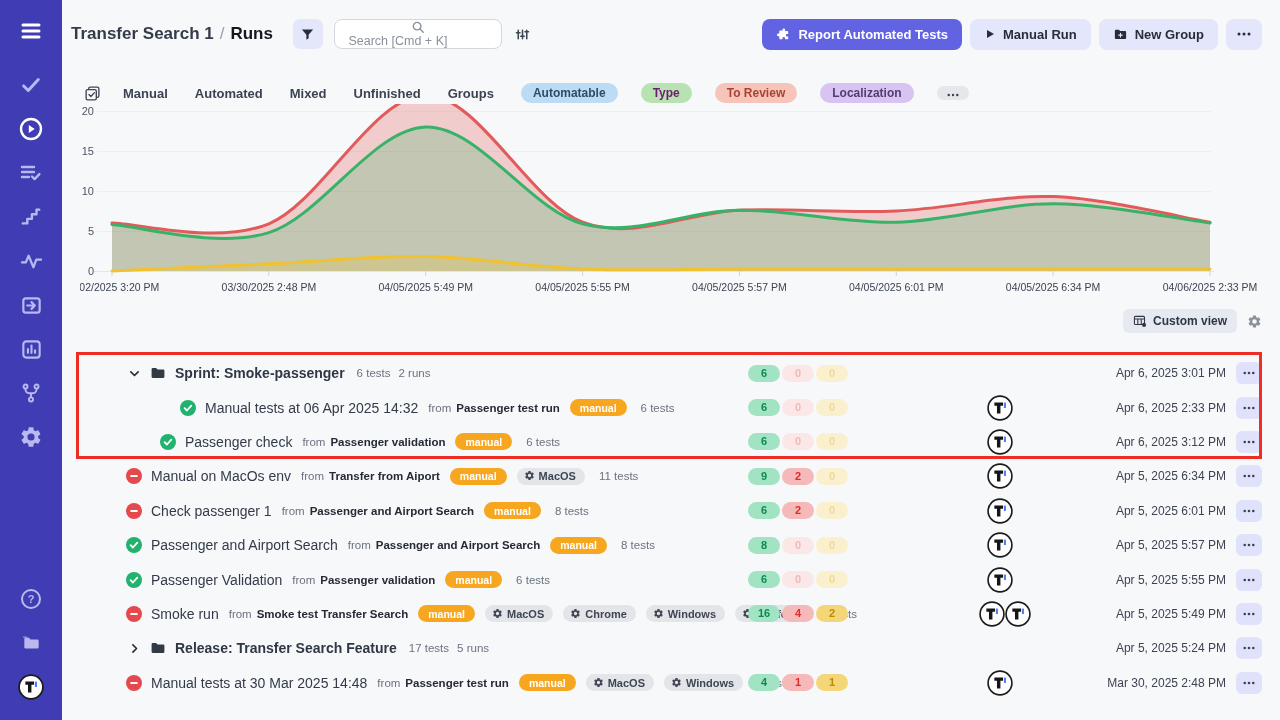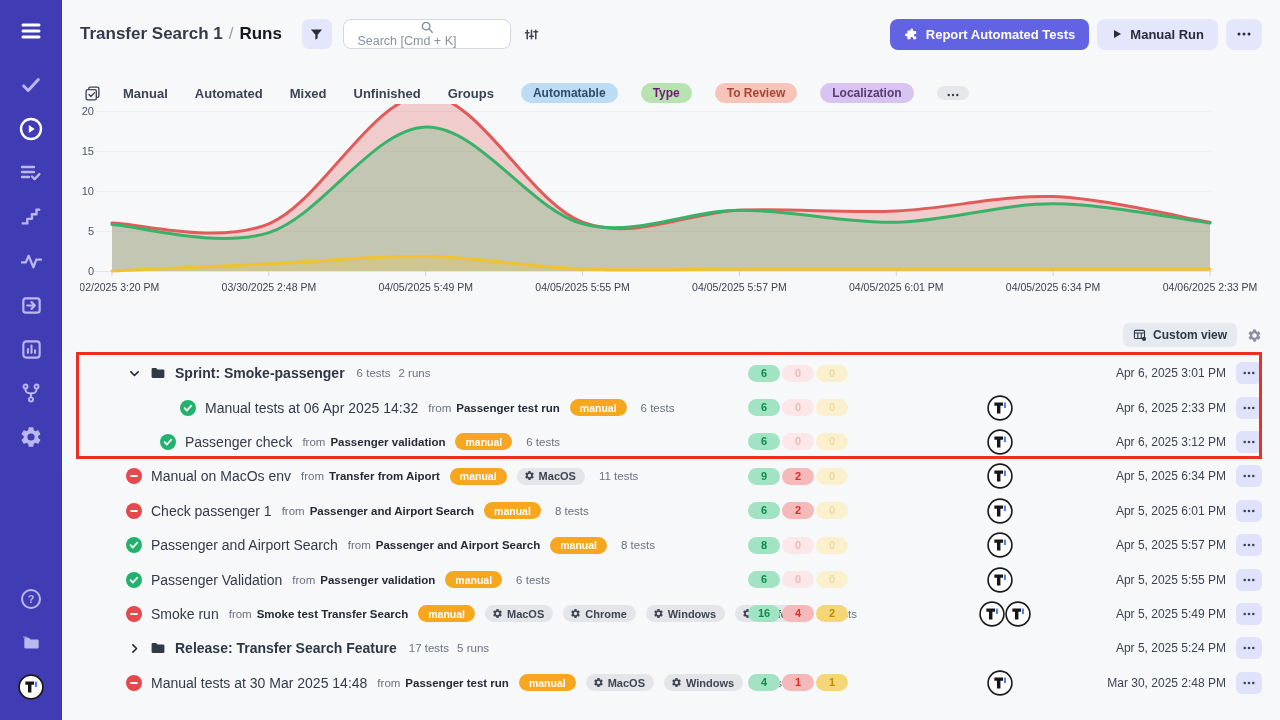--- a/index.html
+++ b/index.html
@@ -7,21 +7,21 @@
   body { font-family:"Liberation Sans", sans-serif; background:#f7f8fa; position:relative; color:#333b49; }
 
   
   .sidebar { position:absolute; left:0; top:0; width:62px; height:720px; background:#403cb4; display:flex; flex-direction:column; align-items:center; padding-top:16px; }
   .side-icon { width:30px; height:30px; display:flex; align-items:center; justify-content:center; color:#b9b9ef; margin-bottom:14px; cursor:pointer; }
   .side-icon.active { color:#ffffff; }
   .side-spacer { flex:1; }
   .side-icon svg { display:block; }
 
   
-  .header { position:absolute; left:80px; top:18px; right:18px; height:32px; display:flex; align-items:center; }
+  .header { position:absolute; left:71px; top:18px; right:18px; height:32px; display:flex; align-items:center; }
   .page-title { font-size:17px; font-weight:bold; color:#353c49; white-space:nowrap; }
   .page-title .sep { color:#9aa1ac; font-weight:normal; padding:0 6px; }
   .page-title .runs { color:#14181f; }
   .icon-btn { width:30px; height:30px; border-radius:7px; background:#e4e6fb; display:flex; align-items:center; justify-content:center; color:#272e3a; margin-left:20px; cursor:pointer; border:none; }
   .search-box { margin-left:11px; width:168px; height:30px; background:#ffffff; border:1px solid #d3d7de; border-radius:8px; display:flex; align-items:center; padding:0 10px; color:#8a919c;flex-direction:column; }
   .search-box input { border:none; outline:none; font-size:12.5px; color:#4b5563; width:100%; margin-left:7px; background:transparent; font-family:"Liberation Sans",sans-serif; }
   .search-box input::placeholder { color:#8a919c; }
   .plain-icon { margin-left:12px; color:#3f4652; display:flex; cursor:pointer; background:none; border:none; }
   .header-right { margin-left:auto; display:flex; align-items:center; gap:8px; }
   .btn { height:31px; border:none; border-radius:8px; font-size:13px; font-weight:bold; display:flex; align-items:center; gap:7px; padding:0 14px; cursor:pointer; font-family:"Liberation Sans",sans-serif; }
@@ -34,21 +34,21 @@
   .tabsrow .select-icon { color:#3f4652; margin-right:22px; display:flex; cursor:pointer; }
   .tab { font-size:13px; font-weight:bold; color:#3b4352; margin-right:27px; cursor:pointer; }
   .tag { font-size:12px; font-weight:bold; border-radius:11px; padding:3px 12px; margin-right:23px; cursor:pointer; }
   .tag.more { padding:3px 10px; letter-spacing:1px; }
 
   
   .chart-wrap { position:absolute; left:80px; top:104px; width:1182px; height:198px; overflow:hidden; }
   .chart-wrap svg { display:block; }
 
   
-  .viewrow { position:absolute; top:322px; right:18px; height:26px; display:flex; align-items:center; gap:10px; }
+  .viewrow { position:absolute; top:308px; right:18px; height:26px; display:flex; align-items:center; gap:10px; }
   .custom-view-btn { height:24px; background:#e7e9f1; border:none; border-radius:6px; font-size:12px; font-weight:bold; color:#2f3744; display:flex; align-items:center; gap:6px; padding:0 10px; cursor:pointer; font-family:"Liberation Sans",sans-serif; }
   .view-gear { background:none; border:none; color:#8a919c; display:flex; cursor:pointer; }
 
   
   .runs-list { position:absolute; left:80px; top:356px; width:1182px; }
   .run-row { position:relative; height:34.4px; display:flex; align-items:center; }
   .row-left { display:flex; align-items:center; min-width:0;margin-left:40px; }
   .chev { display:flex; color:#272e3a; cursor:pointer; margin-right:9px; }
   .folder { display:flex; color:#323a46; margin-right:9px; }
   .status { display:flex; margin-right:9px; }
@@ -192,20 +192,29 @@
         </span>
       <span>Report Automated Tests</span>
     </button>
     <button class="btn btn-light">
       <span style="display:flex;">
           <svg width="12" height="12" viewBox="0 0 24 24" fill="currentColor">
             <path d="M6 4l14 8-14 8z"></path>
           </svg>
         </span>
       <span>Manual Run</span>
+    </button>
+    <button class="btn btn-light">
+      <span style="display:flex;">
+          <svg width="15" height="15" viewBox="0 0 24 24" fill="currentColor">
+            <path d="M3 6a1.5 1.5 0 0 1 1.5-1.5h5l2 2h8A1.5 1.5 0 0 1 21 8v9.5a1.5 1.5 0 0 1-1.5 1.5h-15A1.5 1.5 0 0 1 3 17.5z"></path>
+            <path d="M12 10.2v5.6M9.2 13h5.6" stroke="#e4e6fb" stroke-width="1.8" stroke-linecap="round"></path>
+          </svg>
+        </span>
+      <span>New Group</span>
     </button>
     <button class="btn btn-light btn-more">
       <span style="display:flex;">
           <svg width="14" height="4" viewBox="0 0 14 4">
             <circle cx="2" cy="2" r="1.5" fill="#272e3a"></circle>
             <circle cx="7" cy="2" r="1.5" fill="#272e3a"></circle>
             <circle cx="12" cy="2" r="1.5" fill="#272e3a"></circle>
           </svg>
         </span>
     </button>

